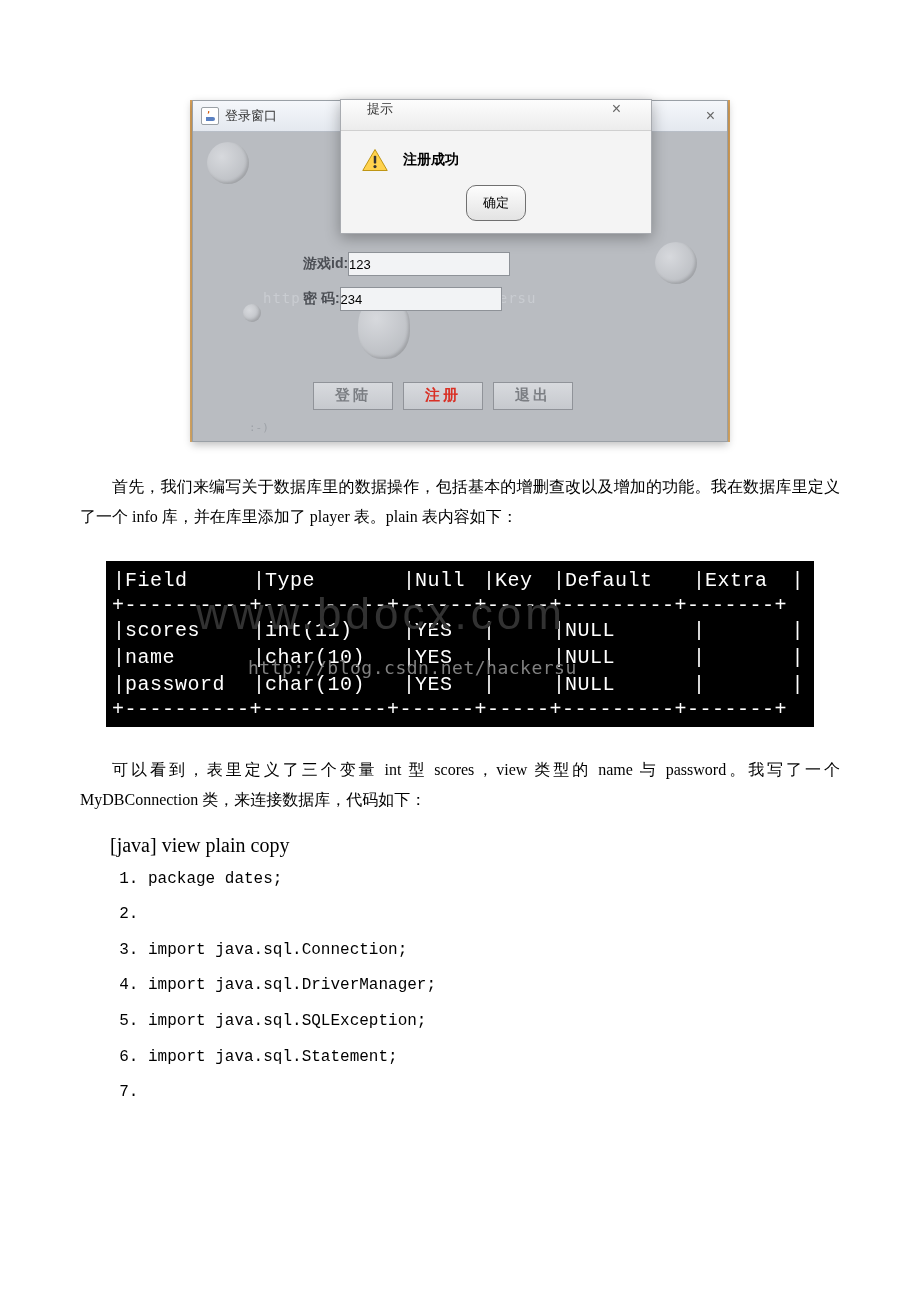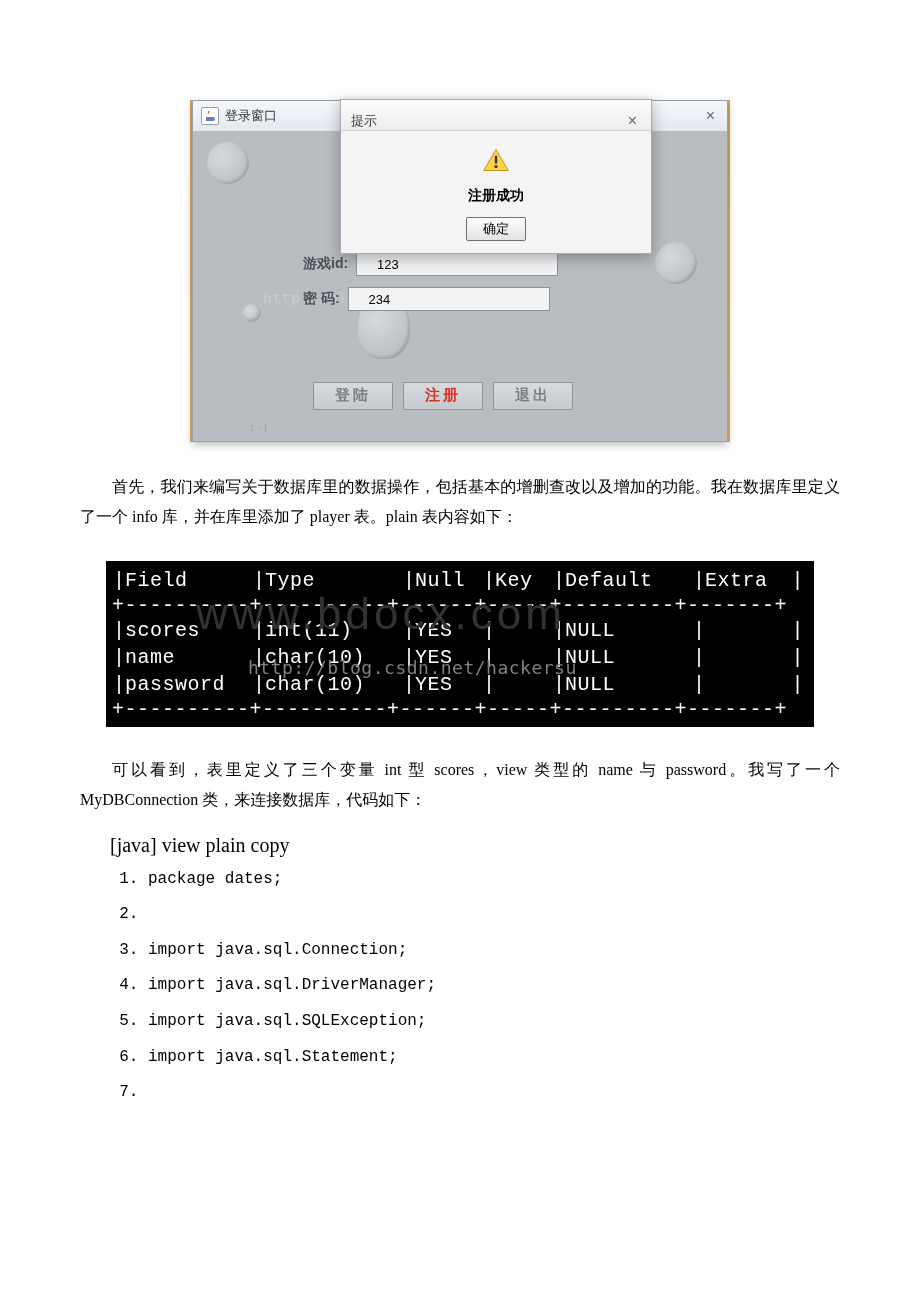--- a/index.html
+++ b/index.html
@@ -81,33 +81,32 @@
     left: 56px;
     color: #9ea2a8;
     font-size: 11px;
     font-family: monospace;
   }
   .form-row {
     position: absolute;
     left: 110px;
     display: flex;
     align-items: center;
-    gap: 8px;
     color: #4c4f55;
     font-weight: bold;
   }
   .form-row1 { top: 120px; }
   .form-row2 { top: 155px; }
   .text-input {
     width: 160px;
     height: 20px;
     border: 1px solid #8e9298;
     background: #f2f3f5;
     font-size: 13px;
-    padding: 1px 20px;
+    padding: 1px 0;
     font-family: sans-serif;
   }
   .btn-row {
     position: absolute;
     top: 250px;
     left: 120px;
     display: flex;
     gap: 10px;
   }
   .flat-btn {
@@ -144,50 +143,49 @@
     background: #f4f4f4;
     border: 1px solid #a8abb0;
     box-shadow: 0 4px 14px rgba(0,0,0,0.3);
     z-index: 5;
   }
   .dlg-title {
     height: 30px;
     background: linear-gradient(#fdfdfd, #ececec);
     border-bottom: 1px solid #d0d0d0;
     display: flex;
-    align-items: flex-end;
-    padding: 0 10px;
+    align-items: flex-start;
+    padding: 0 26px;
     font-size: 13px;
     color: #333;
   }
   .dlg-title .spacer { flex: 1; }
   .dlg-close { font-size: 16px; color: #666; padding: 0 4px; }
   .dlg-body {
     display: flex;
     align-items: center;
     gap: 14px;
     padding: 16px 20px 8px 20px;
     font-size: 14px;
     font-weight: bold;
-    flex-direction: column;
   }
   .warn-icon {
     width: 28px; height: 26px;
     position: relative;
   }
   .warn-icon svg { width: 100%; height: 100%; display: block; }
   .dlg-actions {
     display: flex;
     justify-content: center;
     padding: 4px 0 12px 0;
   }
   .dlg-ok {
-    padding: 2px 16px;
+    padding: 8px 16px;
     border: 1px solid #707070;
-    border-radius: 2px;
+    border-radius: 10px;
     background: linear-gradient(#fdfdfd, #e3e3e3);
     font-size: 13px;
     font-family: "Microsoft YaHei", sans-serif;
   }
 
   
   .para {
     font-size: 16px;
     line-height: 1.9;
     margin: 18px 0;

